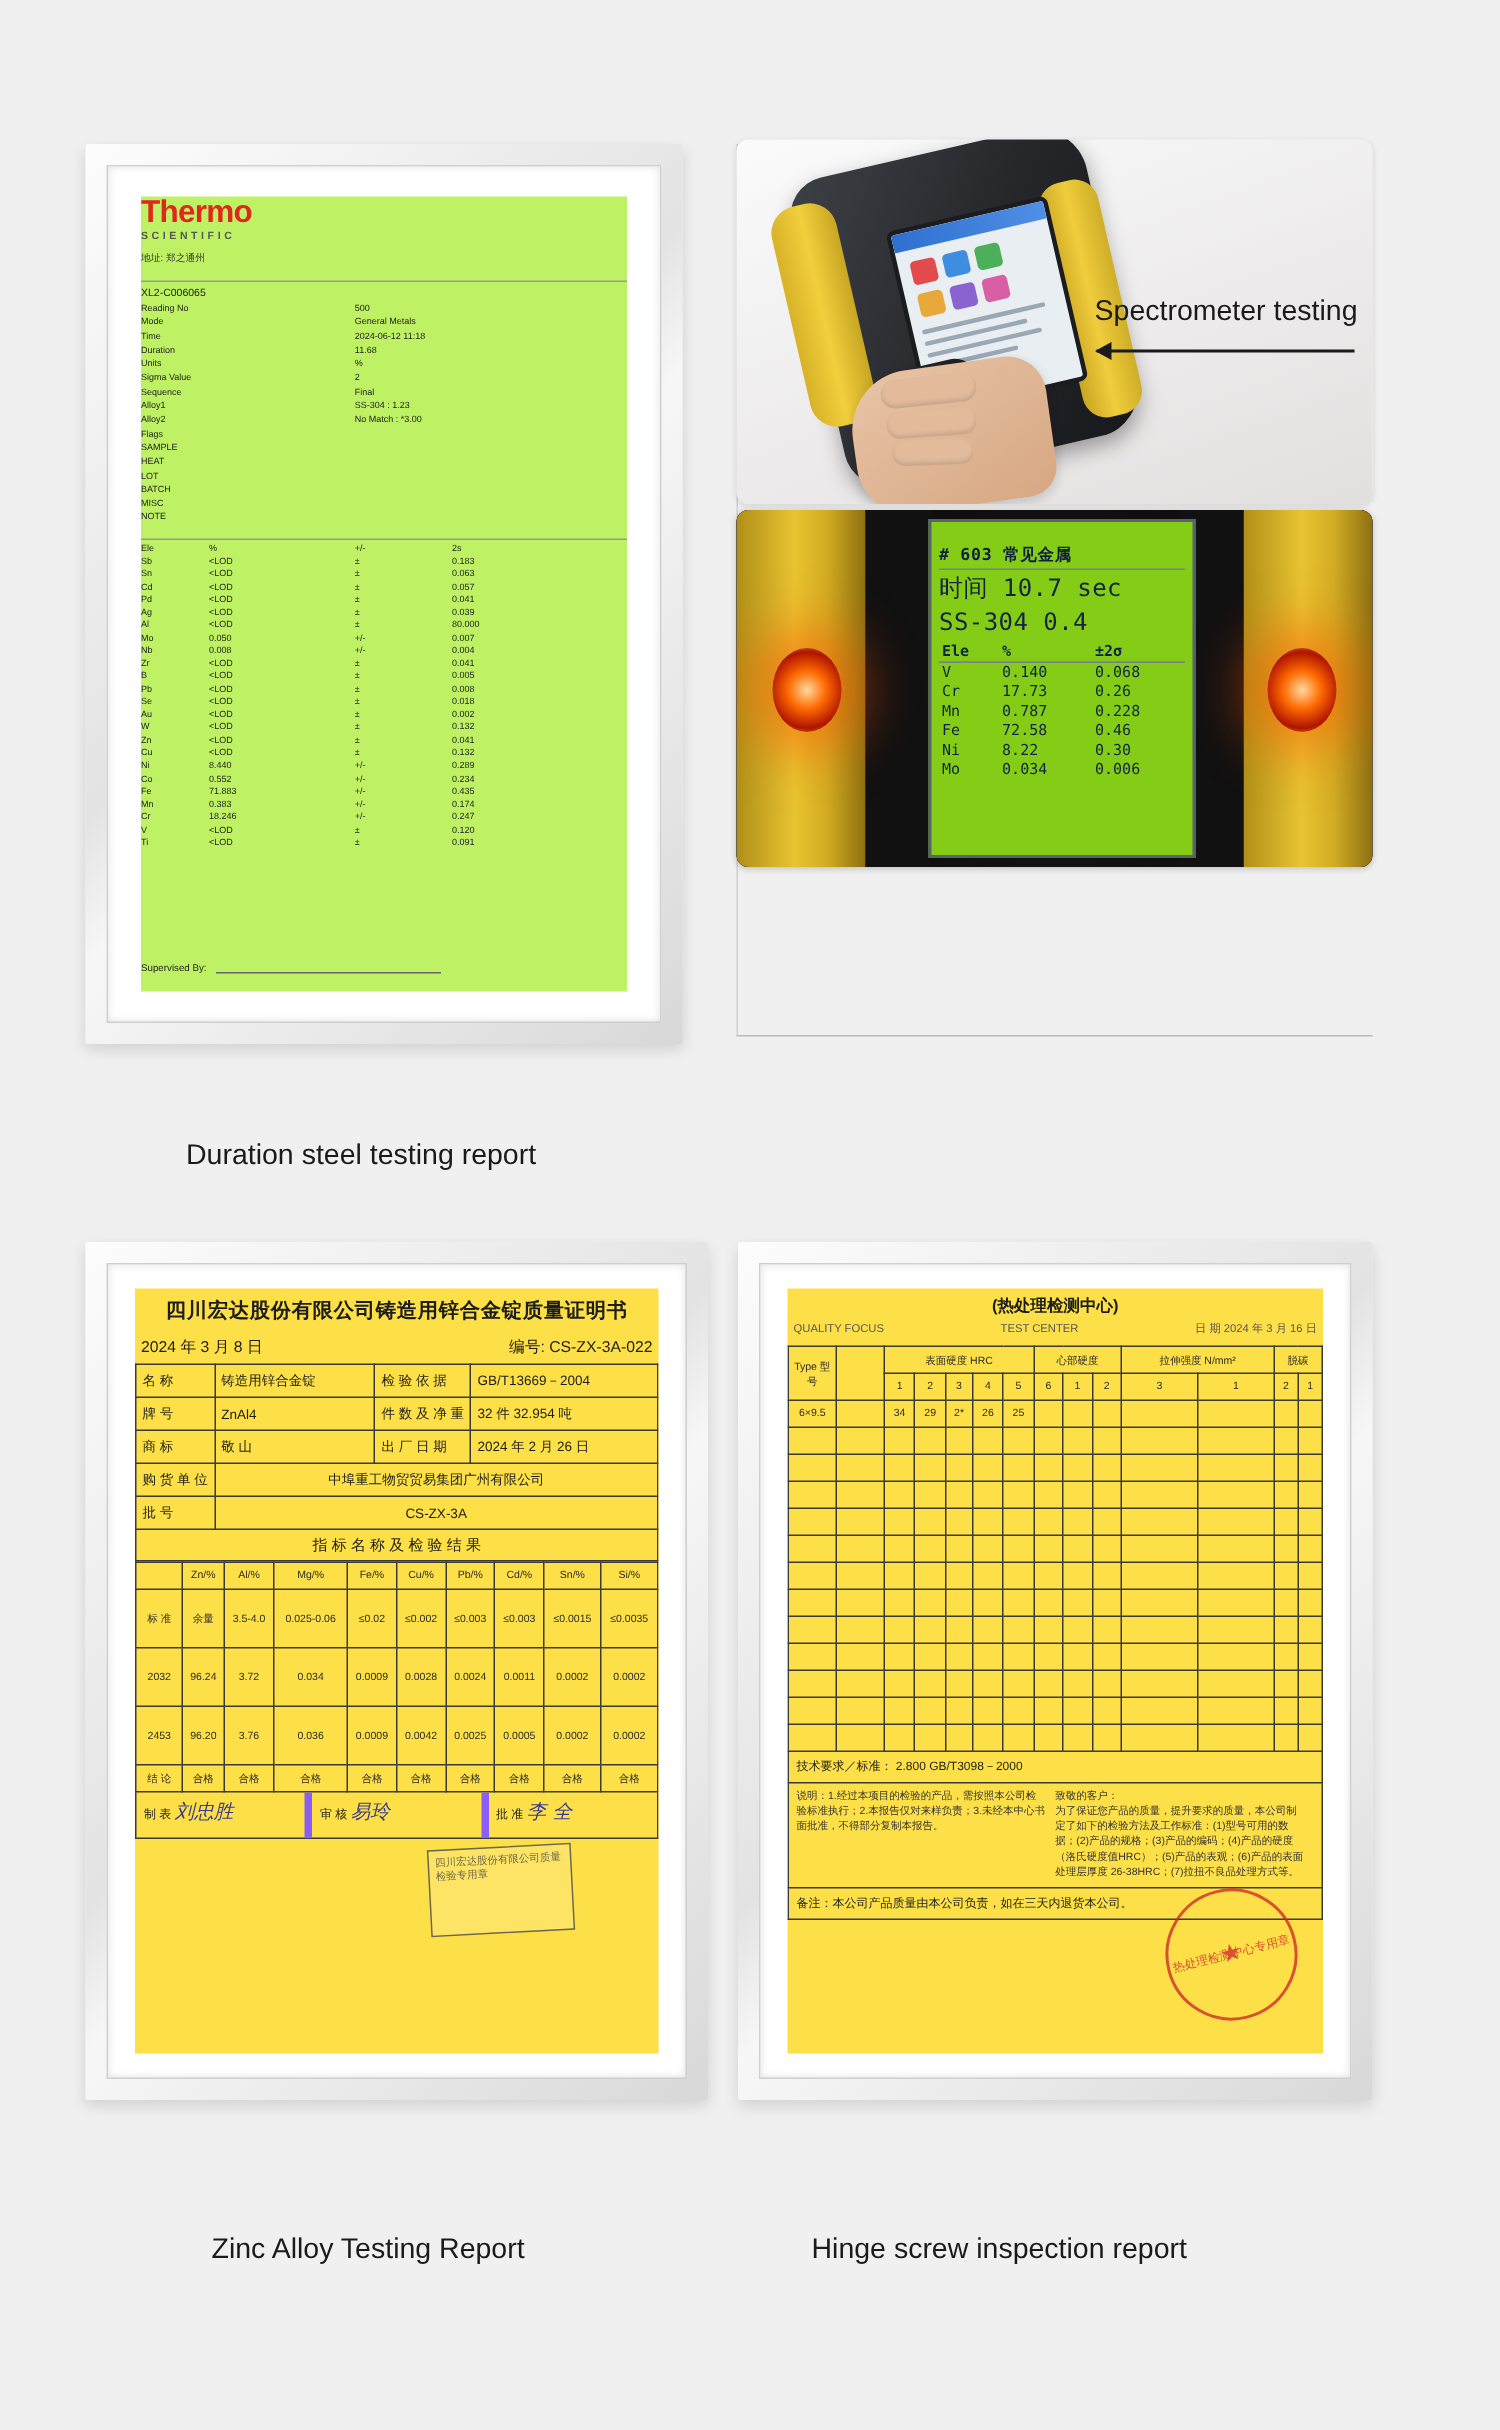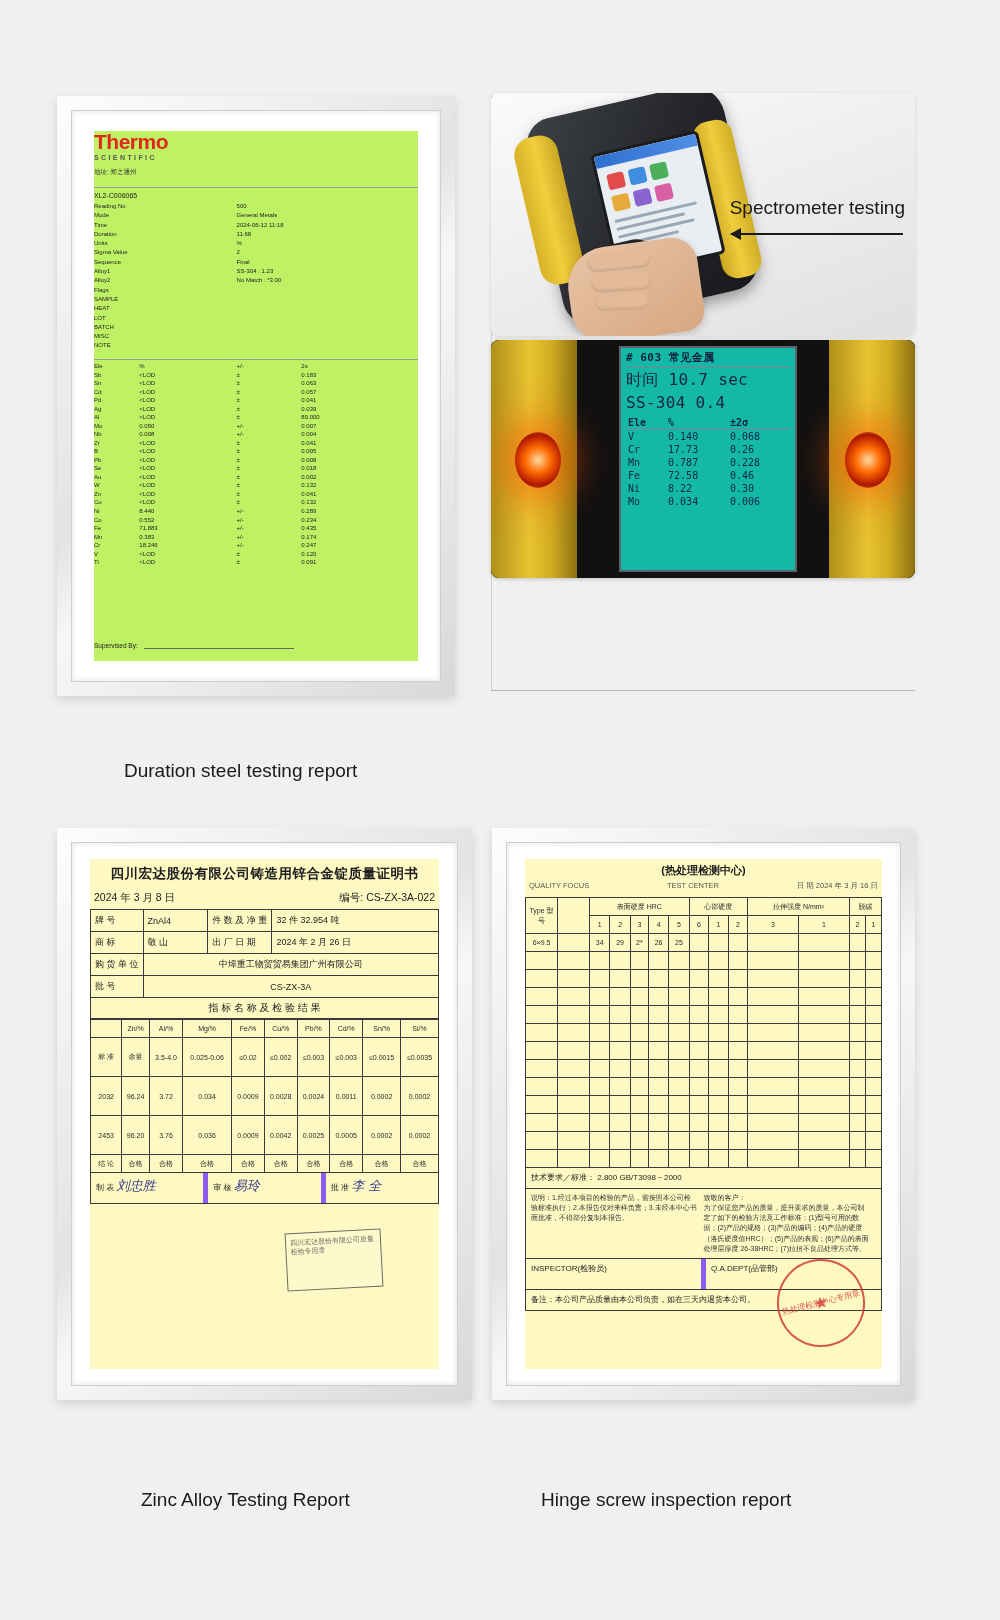--- a/index.html
+++ b/index.html
@@ -242,24 +242,24 @@
     box-shadow: 0 0 34px 16px rgba(255,80,0,0.5);
   }
   .rd-black {
     position: absolute;
     top: 0; bottom: 0; width: 44px;
     background: #111;
   }
   .rd-screen {
     position: absolute;
     left: 128px; top: 6px; width: 178px; bottom: 6px;
-    background: #14b8a6;
+    background: #84cc16;
     border: 2px solid #5a6270;
     box-sizing: border-box;
-    padding: 2px 5px;
+    padding: 14px 5px;
     font-family: "DejaVu Sans Mono", monospace;
   }
   .rd-title {
     font-size: 11px;
     color: #10203f;
     font-weight: bold;
     border-bottom: 1px solid #7b8391;
     padding-bottom: 2px;
     letter-spacing: 0.5px;
   }
@@ -308,21 +308,21 @@
   #cap-zinc { left: 141px; top: 1489px; }
   #cap-hinge { left: 541px; top: 1489px; }
 
   
   #zinc-frame { left: 57px; top: 828px; width: 415px; height: 572px; }
   #hinge-frame { left: 492px; top: 828px; width: 423px; height: 572px; }
 
   .cn-page {
     position: absolute;
     inset: 16px 18px 16px 18px;
-    background: #fef9c3;
+    background: #fde047;
     overflow: hidden;
     color: #1d1d1d;
   }
   .cn-title {
     text-align: center;
     font-weight: bold;
     font-size: 13.5px;
     margin-top: 6px;
     letter-spacing: 0.5px;
   }
@@ -798,20 +798,26 @@
         <span>2024 年 3 月 8 日</span>
         <span>
           <span>编号:</span>
           <span>CS-ZX-3A-022</span>
         </span>
       </div>
 
       <table class="cn-form">
         <tbody>
           <tr>
+            <td class="lbl">名 称</td>
+            <td>铸造用锌合金锭</td>
+            <td class="lbl">检 验 依 据</td>
+            <td>GB/T13669－2004</td>
+          </tr>
+          <tr>
             <td class="lbl">牌 号</td>
             <td>ZnAl4</td>
             <td class="lbl">件 数 及 净 重</td>
             <td>32 件      32.954 吨</td>
           </tr>
           <tr>
             <td class="lbl">商 标</td>
             <td>敬 山</td>
             <td class="lbl">出 厂 日 期</td>
             <td>2024 年 2 月 26 日</td>
@@ -1172,24 +1178,20 @@
       <div class="cn-foot">技术要求／标准： 2.800   GB/T3098－2000</div>
 
       <div class="hg-note">
         <div>说明：1.经过本项目的检验的产品，需按照本公司检验标准执行；2.本报告仅对来样负责；3.未经本中心书面批准，不得部分复制本报告。</div>
         <div>
           <div>致敬的客户：</div>
           <div>为了保证您产品的质量，提升要求的质量，本公司制定了如下的检验方法及工作标准：(1)型号可用的数据；(2)产品的规格；(3)产品的编码；(4)产品的硬度（洛氏硬度值HRC）；(5)产品的表观；(6)产品的表面处理层厚度 26-38HRC；(7)拉扭不良品处理方式等。</div>
         </div>
       </div>
 
-      <div class="cn-sign-row">
-        <div>INSPECTOR(检验员)</div>
-        <div>Q.A.DEPT(品管部)</div>
-      </div>
 
       <div class="cn-foot">备注：本公司产品质量由本公司负责，如在三天内退货本公司。</div>
 
       <div class="stamp" style="left:252px; top:400px; width:84px; height:84px;">
         <span>热处理检测中心专用章</span>
         <span class="stamp-star">★</span>
       </div>
     </div>
   </div>
 </div>

